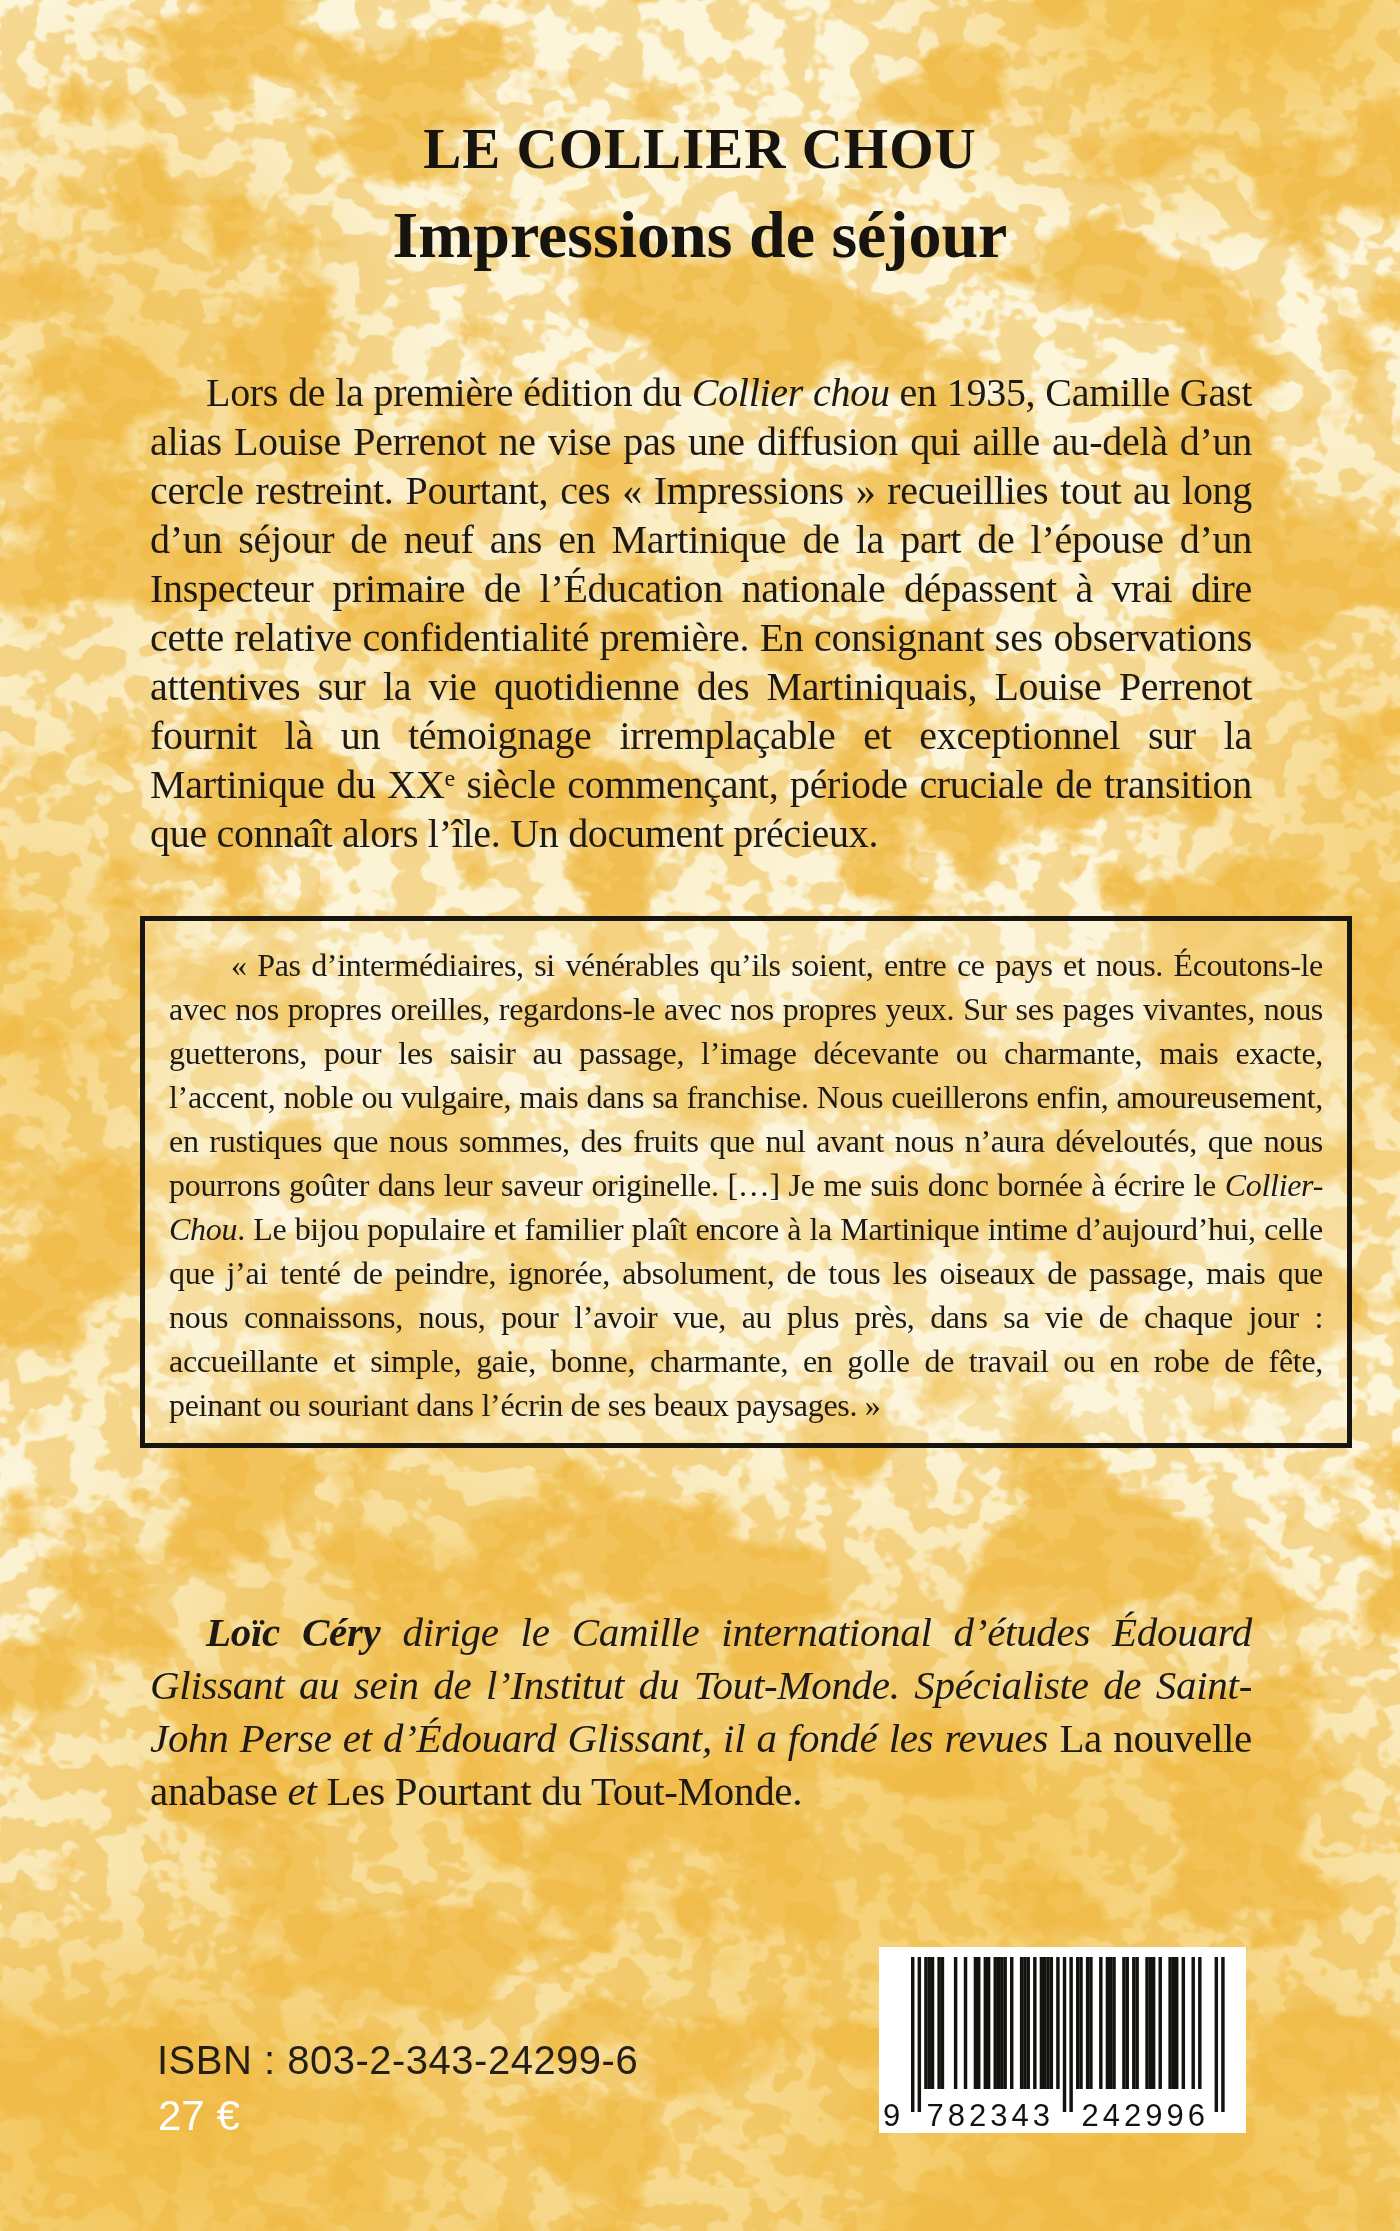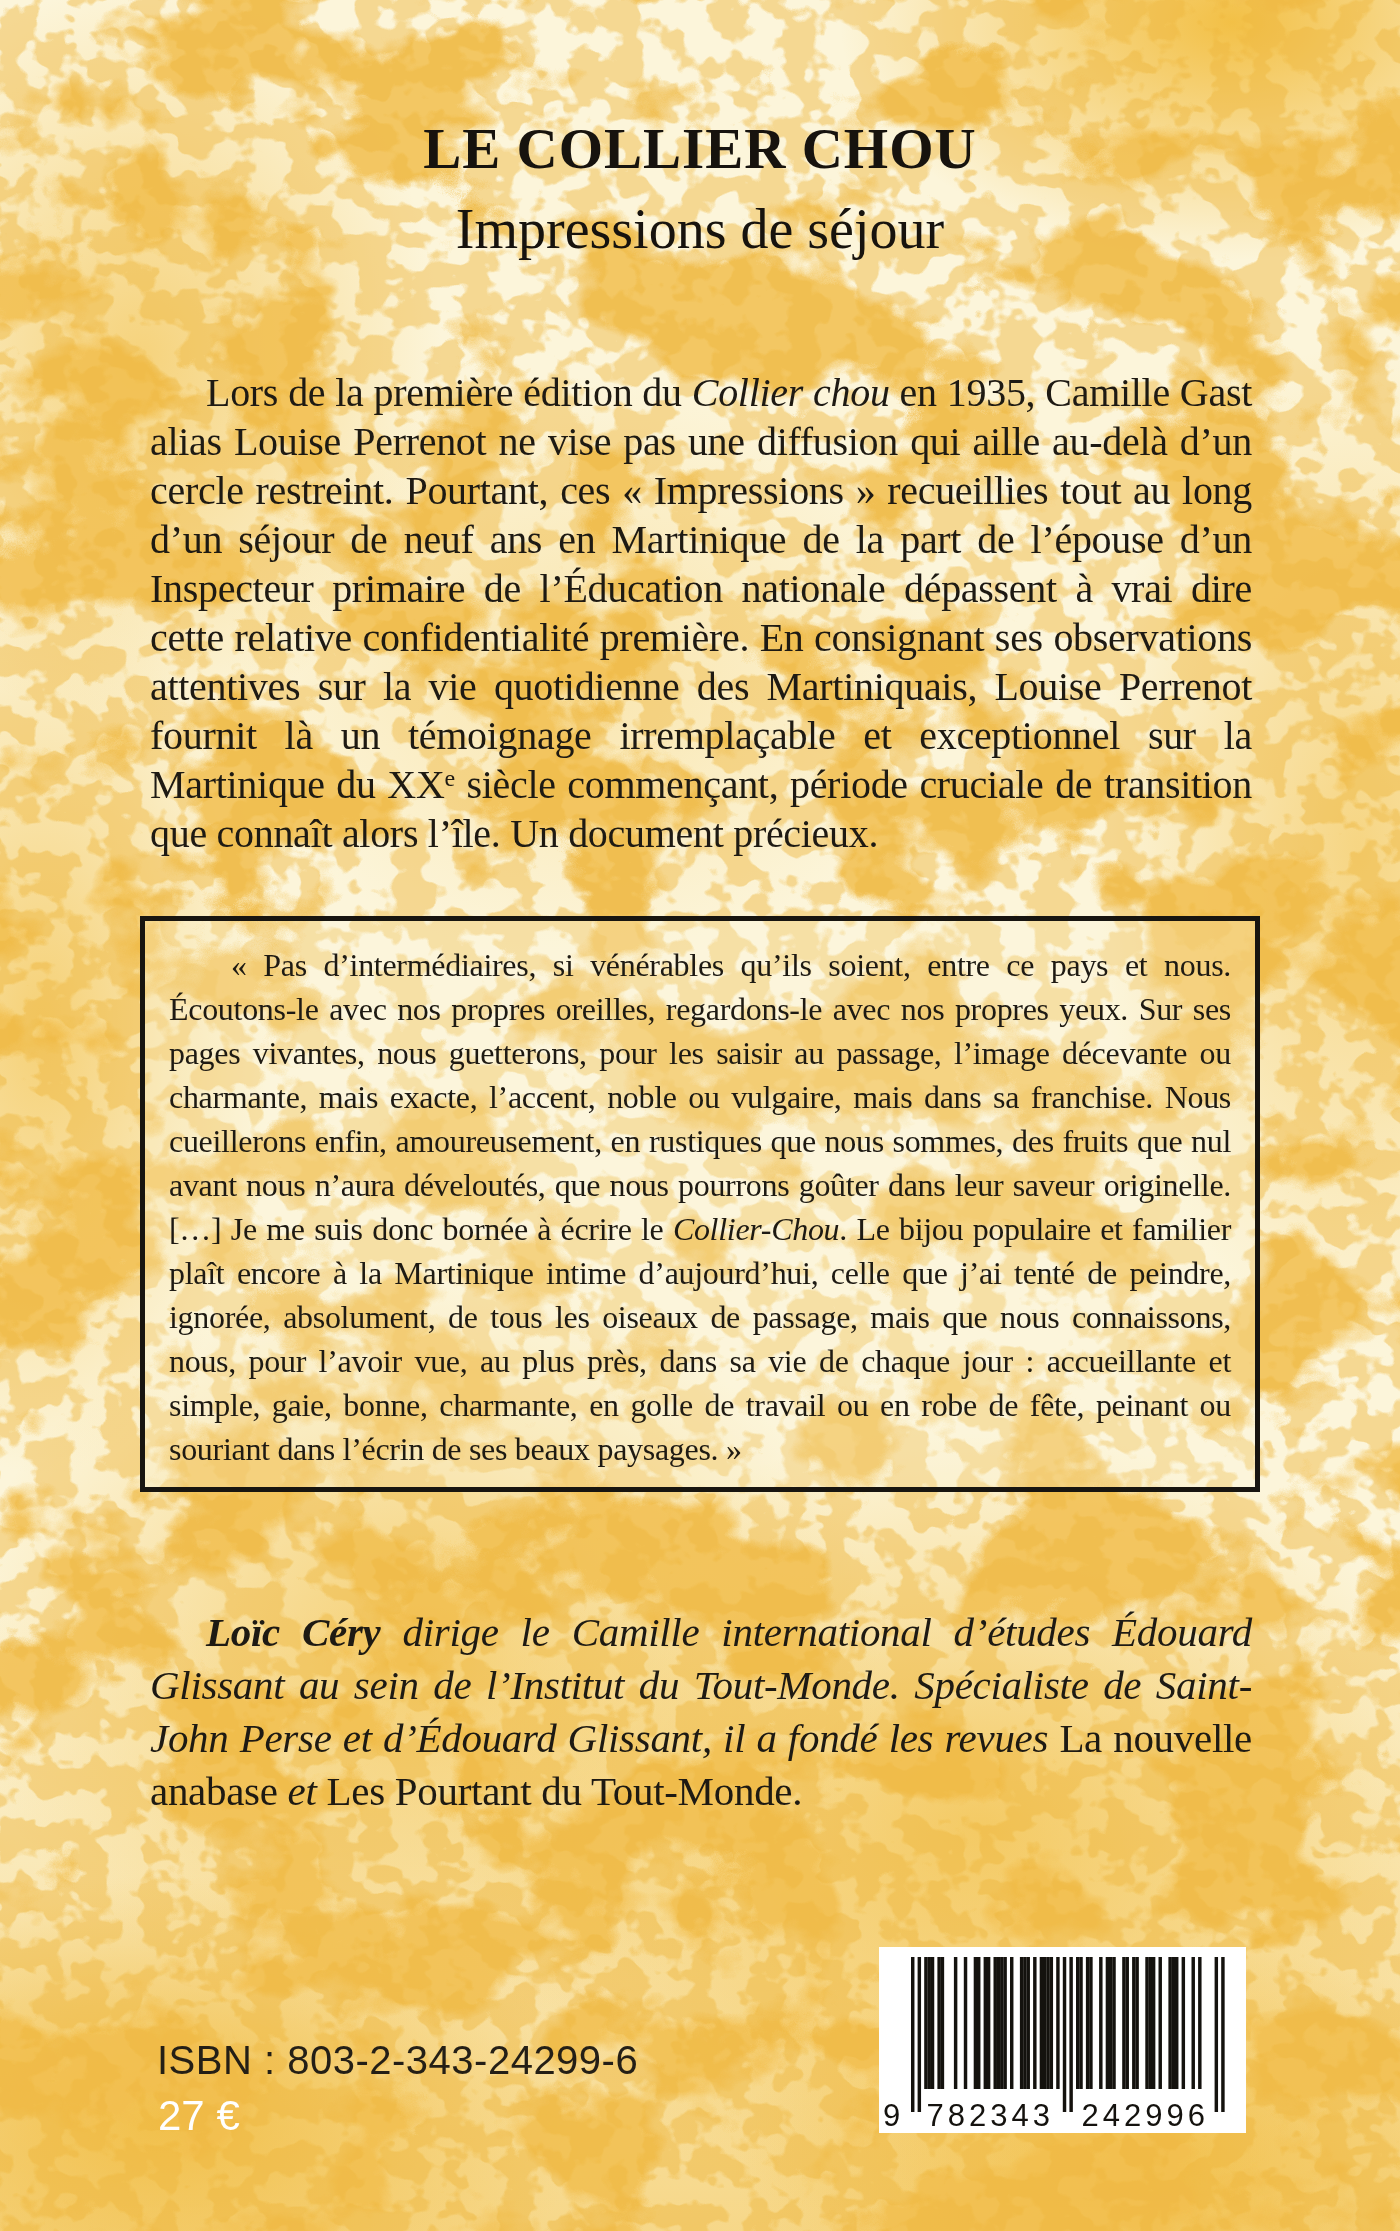--- a/index.html
+++ b/index.html
@@ -20,29 +20,29 @@
       radial-gradient(ellipse 720px 560px at 70% 82%, rgba(242,191,70,.75), rgba(242,191,70,0) 72%),
       radial-gradient(ellipse 560px 330px at 12% 95%, rgba(240,186,60,.85), rgba(240,186,60,0) 74%),
       radial-gradient(ellipse 560px 300px at 82% 97%, rgba(240,186,60,.80), rgba(240,186,60,0) 74%),
       linear-gradient(to top, rgba(242,191,70,.55), rgba(242,191,70,0) 28%);
   }
   .texture{position:absolute;left:0;top:0;z-index:1;pointer-events:none;}
   .content{position:absolute;left:0;top:0;width:100%;height:100%;z-index:2;}
 
   .title-block{position:absolute;top:116px;left:0;width:100%;text-align:center;}
   .book-title{font-size:57px;font-weight:bold;letter-spacing:1px;color:#17130e;}
-  .book-subtitle{font-size:56px;font-weight:normal;margin-top:16px;color:#17130e;}
+  .book-subtitle{font-size:66px;font-weight:bold;margin-top:16px;color:#17130e;}
 
   .synopsis{
     position:absolute;left:150px;top:328px;width:1102px;
     font-size:40px;line-height:49px;letter-spacing:-0.3px;
     text-align:justify;text-indent:56px;
   }
   .quote-box{
-    position:absolute;left:140px;top:916px;width:1120px;box-sizing:border-box;
+    position:absolute;left:140px;top:916px;width:1212px;box-sizing:border-box;
     border:5px solid #181510;
     padding:22px 24px 16px 24px;
     background:rgba(253,247,224,0.25);
   }
   .quote-text{
     font-size:32px;line-height:44px;letter-spacing:-0.3px;
     text-align:justify;text-indent:62px;margin:0;
   }
   .quote-attribution{
     text-align:right;font-size:34px;line-height:44px;

